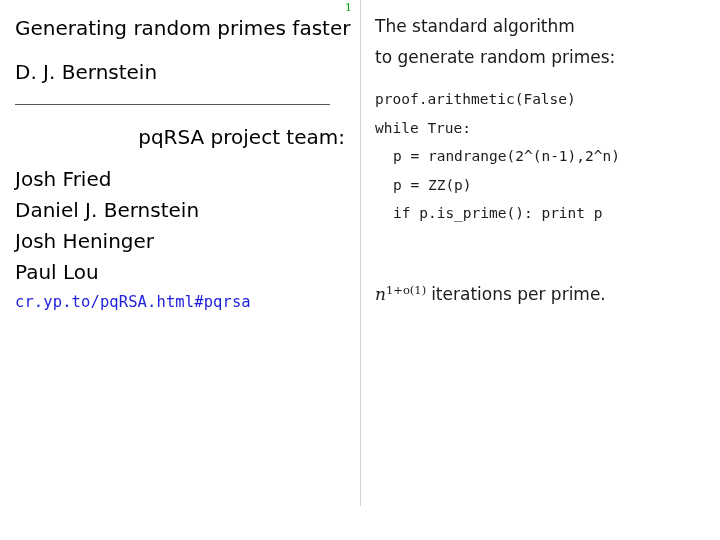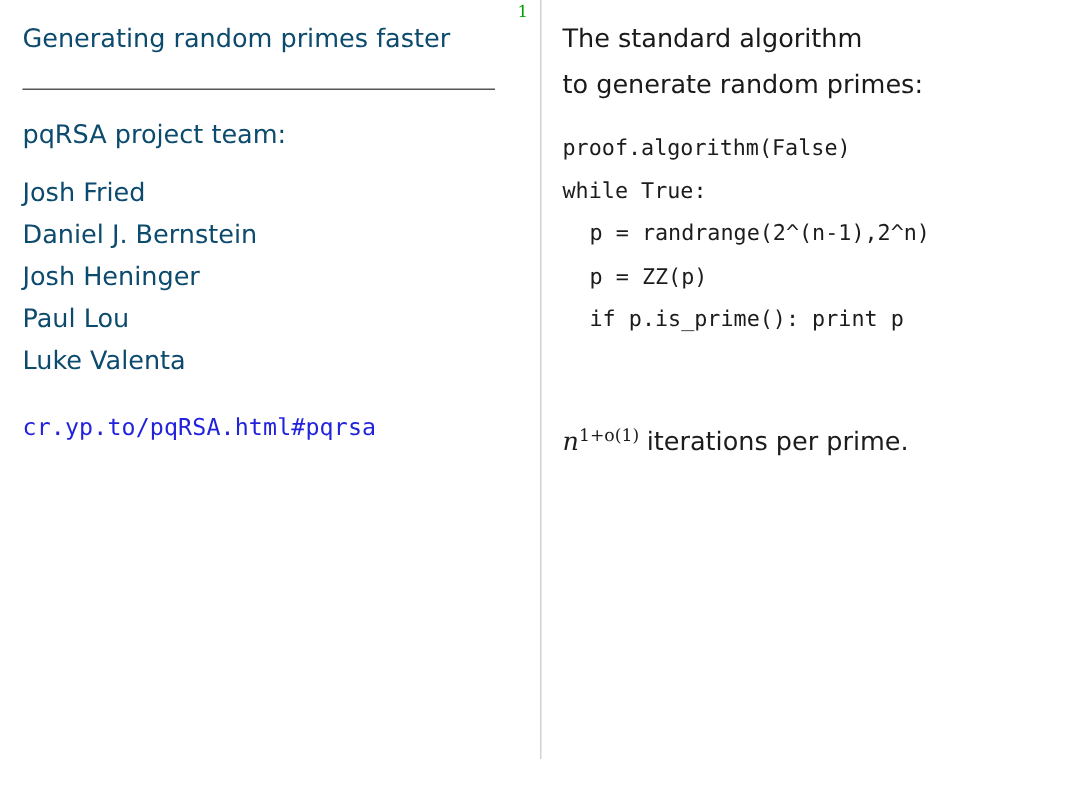--- a/index.html
+++ b/index.html
@@ -46,37 +46,37 @@
   .pn-1 { left: 345px; }
 
   .body {
     position: absolute;
     left: 15px;
     top: 18px;
     width: 330px;
   }
 
   .line {
-    font-size: 17px;
+    font-size: 20px;
     line-height: 1;
-    color: #0c4a6e;
+    color: #000000;
     white-space: pre;
   }
 
   .title-line  { margin-bottom: 24px; }
   .author-line { margin-bottom: 22px; }
 
   .rule {
     width: 315px;
     height: 0;
     border-top: 1.4px solid #555555;
     margin: 0 0 22px 0;
   }
 
-  .team-head { margin-bottom: 22px; }
+  .team-head { margin-bottom: 22px; text-align: right; }
 
   .name-line { margin-bottom: 11px; }
   .name-line.last { margin-bottom: 26px; }
 
   .link {
     font-family: "DejaVu Sans Mono", monospace;
     font-size: 15.5px;
     color: #2222dd;
     letter-spacing: 0.1px;
     white-space: pre;
@@ -121,44 +121,44 @@
 </style>
 </head>
 <body>
 
 <div class="slide slide-left">
   <div class="page-number pn-1">1</div>
 
   <div class="body">
     <div class="line title-line">Generating random primes faster</div>
 
+    <div class="line author-line">D. J. Bernstein</div>
 
     <div class="rule"></div>
 
     <div class="line team-head">pqRSA project team:</div>
 
     <div class="line name-line">Josh Fried</div>
     <div class="line name-line">Daniel J. Bernstein</div>
     <div class="line name-line">Josh Heninger</div>
     <div class="line name-line">Paul Lou</div>
-    <div class="line name-line last">Luke Valenta</div>
 
     <div class="link">cr.yp.to/pqRSA.html#pqrsa</div>
   </div>
 </div>
 
 <div class="divider"></div>
 
 <div class="slide slide-right">
 
   <div class="body">
     <div class="head-line">The standard algorithm</div>
     <div class="head-line last">to generate random primes:</div>
 
-    <div class="code">proof.algorithm(False)</div>
+    <div class="code">proof.arithmetic(False)</div>
     <div class="code">while True:</div>
     <div class="code indent">p = randrange(2^(n-1),2^n)</div>
     <div class="code indent">p = ZZ(p)</div>
     <div class="code indent last">if p.is_prime(): print p</div>
 
     <div class="math-line">
       <span class="mathvar">n</span>
         <span class="mathexp">1+o(1)</span>
       <span class="math-tail">iterations per prime.</span>
     </div>

